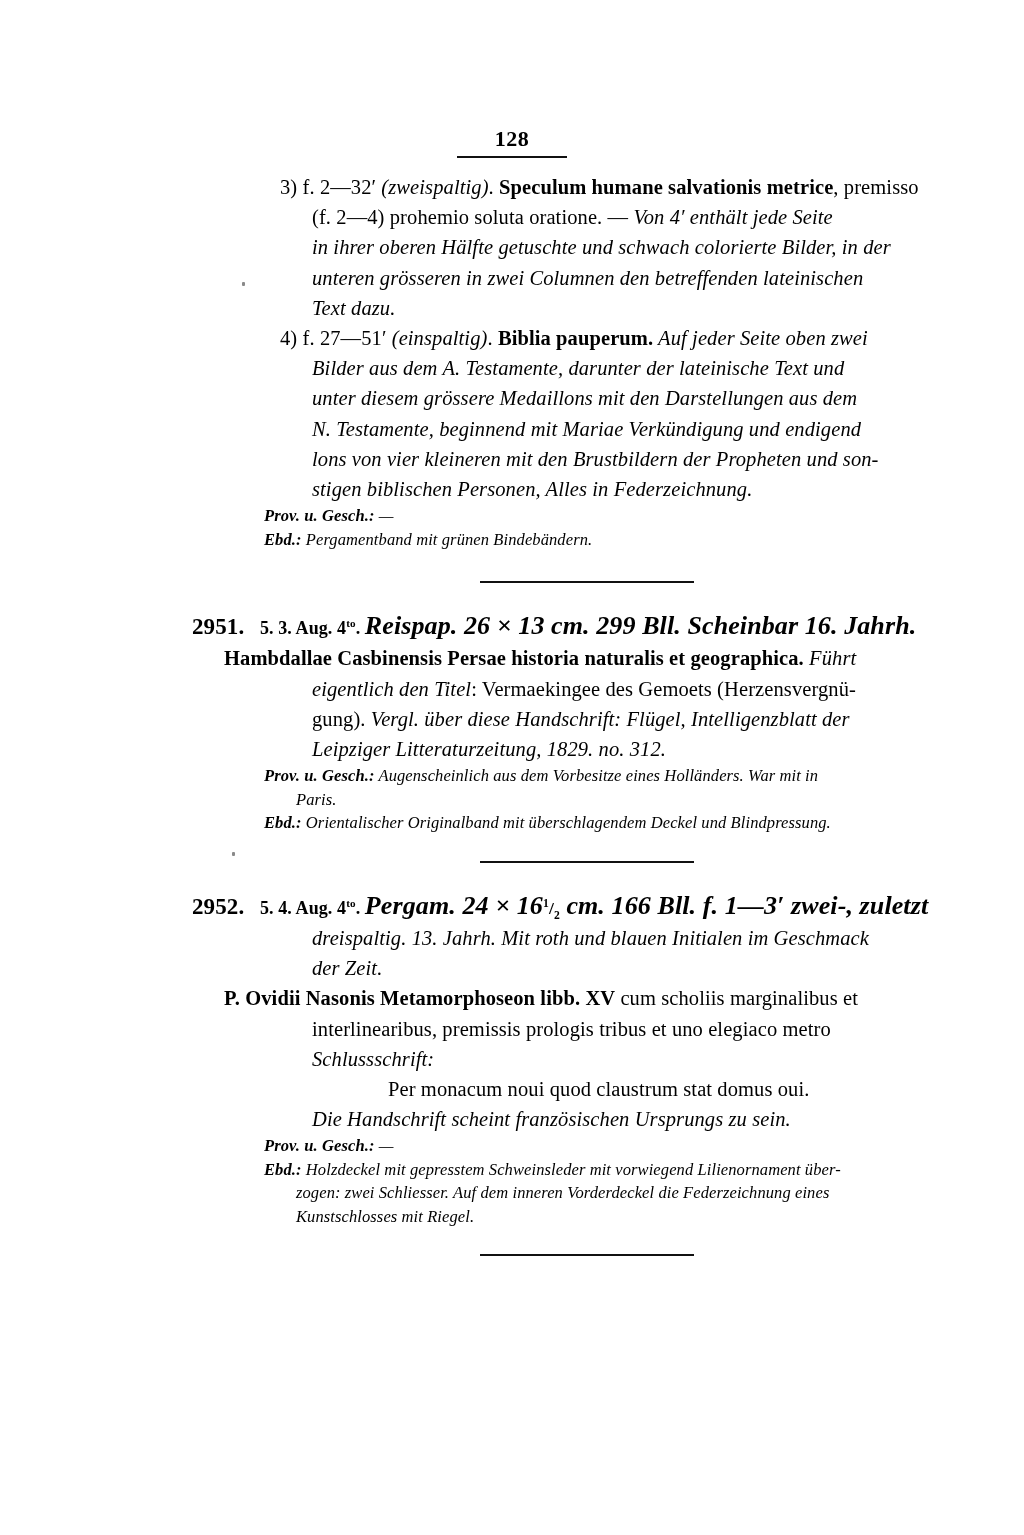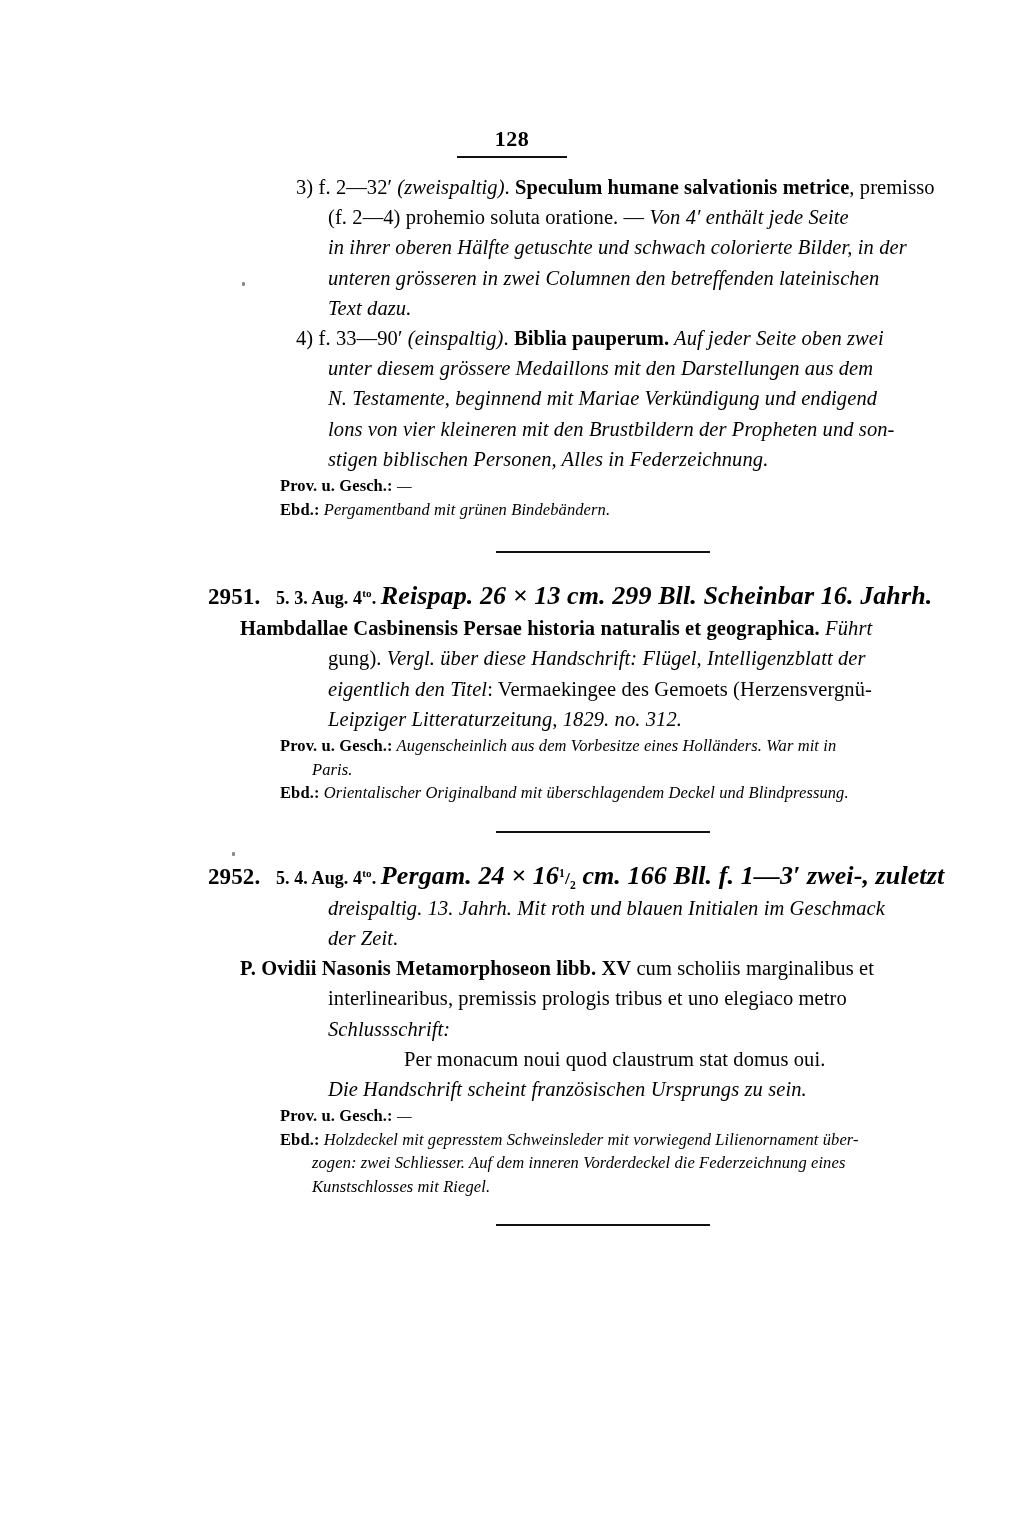--- a/index.html
+++ b/index.html
@@ -40,21 +40,21 @@
     width: 110px;
     height: 2px;
     background: #111;
     margin: 6px auto 0 auto;
   }
 
   
   .content {
     position: absolute;
     top: 172px;
-    left: 208px;
+    left: 192px;
     width: 790px;
   }
 
   
   .block { margin: 0; padding: 0; }
 
   .ln {
     font-size: 20.5px;
     line-height: 30.2px;
     white-space: pre;
@@ -77,20 +77,21 @@
     font-weight: 700;
     font-style: normal;
   }
 
   
   .small .ln {
     font-size: 16.5px;
     line-height: 23.5px;
   }
   .small-label {
+    font-style: italic;
     font-weight: 700;
   }
   .small-text {
     font-style: italic;
     font-weight: 400;
   }
 
   
   .collation {
     font-size: 18px;
@@ -149,38 +150,39 @@
   <div class="speck" style="left:242px; top:282px;"></div>
   <div class="speck" style="left:232px; top:852px;"></div>
 
   <div class="content" id="content">
       <div class="block">
         <div class="ln i-head"><span class="rom">3) f. 2—32′ </span><span class="it">(zweispaltig)</span><span class="rom">. </span><span class="bd">Speculum humane salvationis metrice</span><span class="rom">, premisso</span></div>
         <div class="ln i-body"><span class="rom">(f. 2—4) prohemio soluta oratione. — </span><span class="it">Von 4′ enthält jede Seite</span></div>
         <div class="ln i-body"><span class="it">in ihrer oberen Hälfte getuschte und schwach colorierte Bilder, in der</span></div>
         <div class="ln i-body"><span class="it">unteren grösseren in zwei Columnen den betreffenden lateinischen</span></div>
         <div class="ln i-body"><span class="it">Text dazu.</span></div>
-        <div class="ln i-head"><span class="rom">4) f. 33—90′ </span><span class="it">(einspaltig)</span><span class="rom">. </span><span class="bd">Biblia pauperum.</span><span class="it"> Auf jeder Seite oben zwei</span></div>
+        <div class="ln i-head"><span class="rom">4) f. 27—51′ </span><span class="it">(einspaltig)</span><span class="rom">. </span><span class="bd">Biblia pauperum.</span><span class="it"> Auf jeder Seite oben zwei</span></div>
+        <div class="ln i-body"><span class="it">Bilder aus dem A. Testamente, darunter der lateinische Text und</span></div>
         <div class="ln i-body"><span class="it">unter diesem grössere Medaillons mit den Darstellungen aus dem</span></div>
         <div class="ln i-body"><span class="it">N. Testamente, beginnend mit Mariae Verkündigung und endigend</span></div>
         <div class="ln i-body"><span class="it">lons von vier kleineren mit den Brustbildern der Propheten und son-</span></div>
         <div class="ln i-body"><span class="it">stigen biblischen Personen, Alles in Federzeichnung.</span></div>
         <div class="small">
           <div class="ln i-prov"><span class="small-label">Prov. u. Gesch.:</span><span class="small-text"> —</span></div>
           <div class="ln i-prov"><span class="small-label">Ebd.:</span><span class="small-text"> Pergamentband mit grünen Bindebändern.</span></div>
         </div>
       </div>
       <div class="divider-wrap" style="padding-top: 30px; padding-bottom: 28px;">
         <div class="divider"></div>
       </div>
       <div class="block">
         <div class="ln"><span class="catnum">2951.</span><span>   </span><span class="collation"><span class="bd">5. 3. Aug. 4</span><sup class="sup">to</sup><span class="bd">. </span><span class="it">Reispap. 26 × 13 cm. 299 Bll. Scheinbar 16. Jahrh.</span></span></div>
         <div class="ln i-title"><span class="bd">Hambdallae Casbinensis Persae historia naturalis et geographica.</span><span class="it"> Führt</span></div>
+        <div class="ln i-body"><span class="it">eigentlich den Titel</span><span class="rom">: Vermaekingee des Gemoets (Herzensvergnü-</span></div>
         <div class="ln i-body"><span class="rom">gung). </span><span class="it">Vergl. über diese Handschrift: Flügel, Intelligenzblatt der</span></div>
-        <div class="ln i-body"><span class="it">eigentlich den Titel</span><span class="rom">: Vermaekingee des Gemoets (Herzensvergnü-</span></div>
         <div class="ln i-body"><span class="it">Leipziger Litteraturzeitung, 1829. no. 312.</span></div>
         <div class="small">
           <div class="ln i-prov"><span class="small-label">Prov. u. Gesch.:</span><span class="small-text"> Augenscheinlich aus dem Vorbesitze eines Holländers. War mit in</span></div>
           <div class="ln i-prov2"><span class="small-text">Paris.</span></div>
           <div class="ln i-prov"><span class="small-label">Ebd.:</span><span class="small-text"> Orientalischer Originalband mit überschlagendem Deckel und Blindpressung.</span></div>
         </div>
       </div>
       <div class="divider-wrap" style="padding-top: 26px; padding-bottom: 28px;">
         <div class="divider"></div>
       </div>

